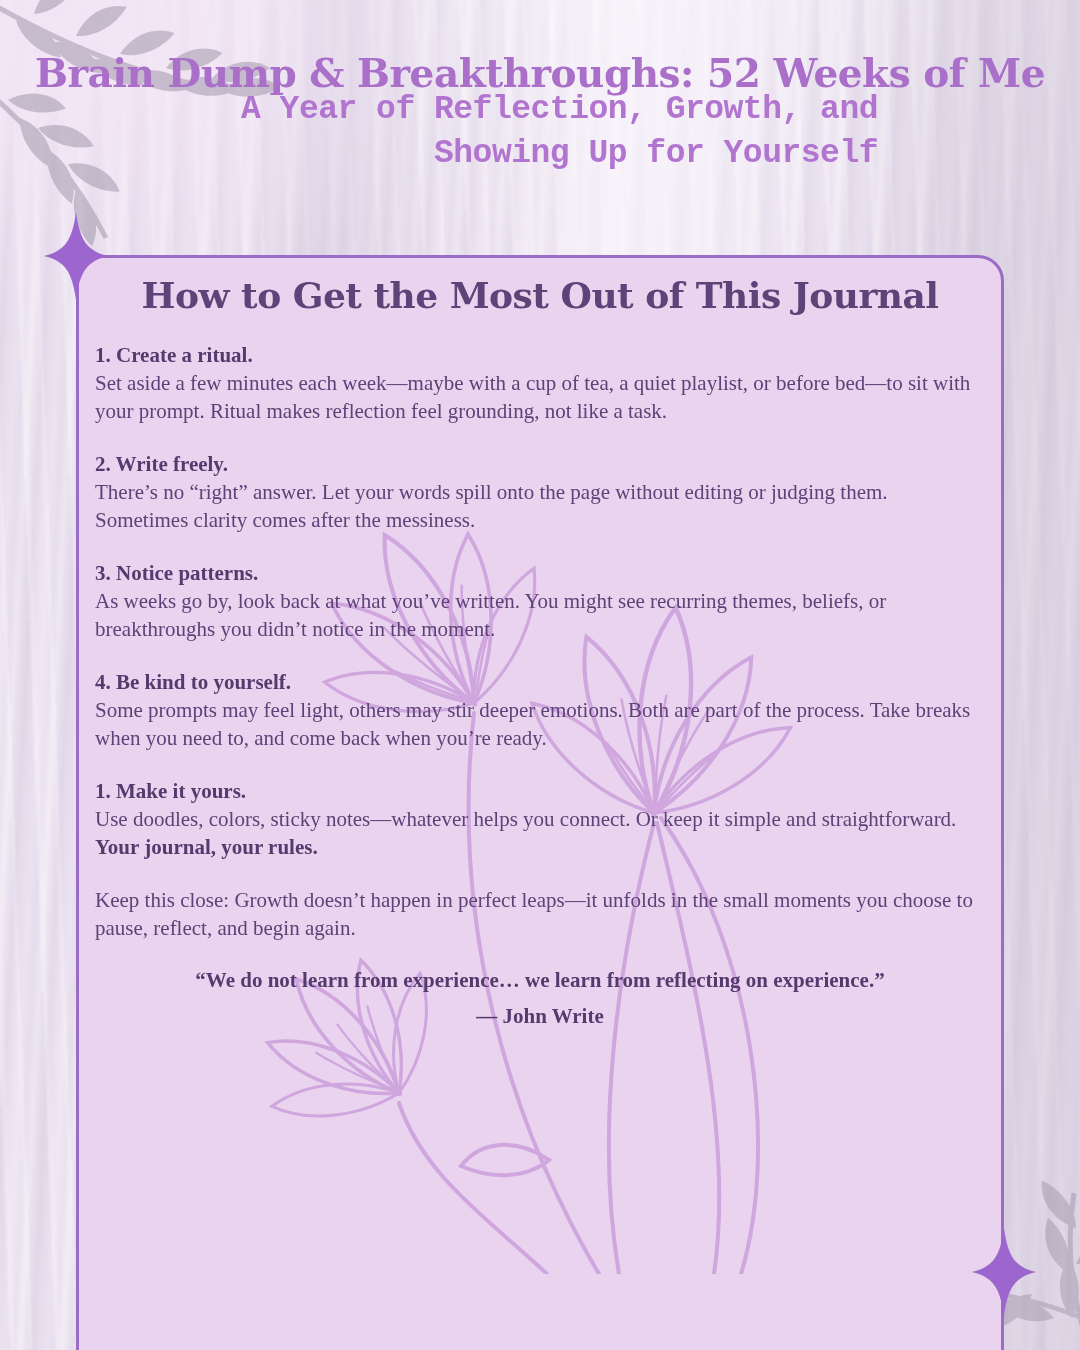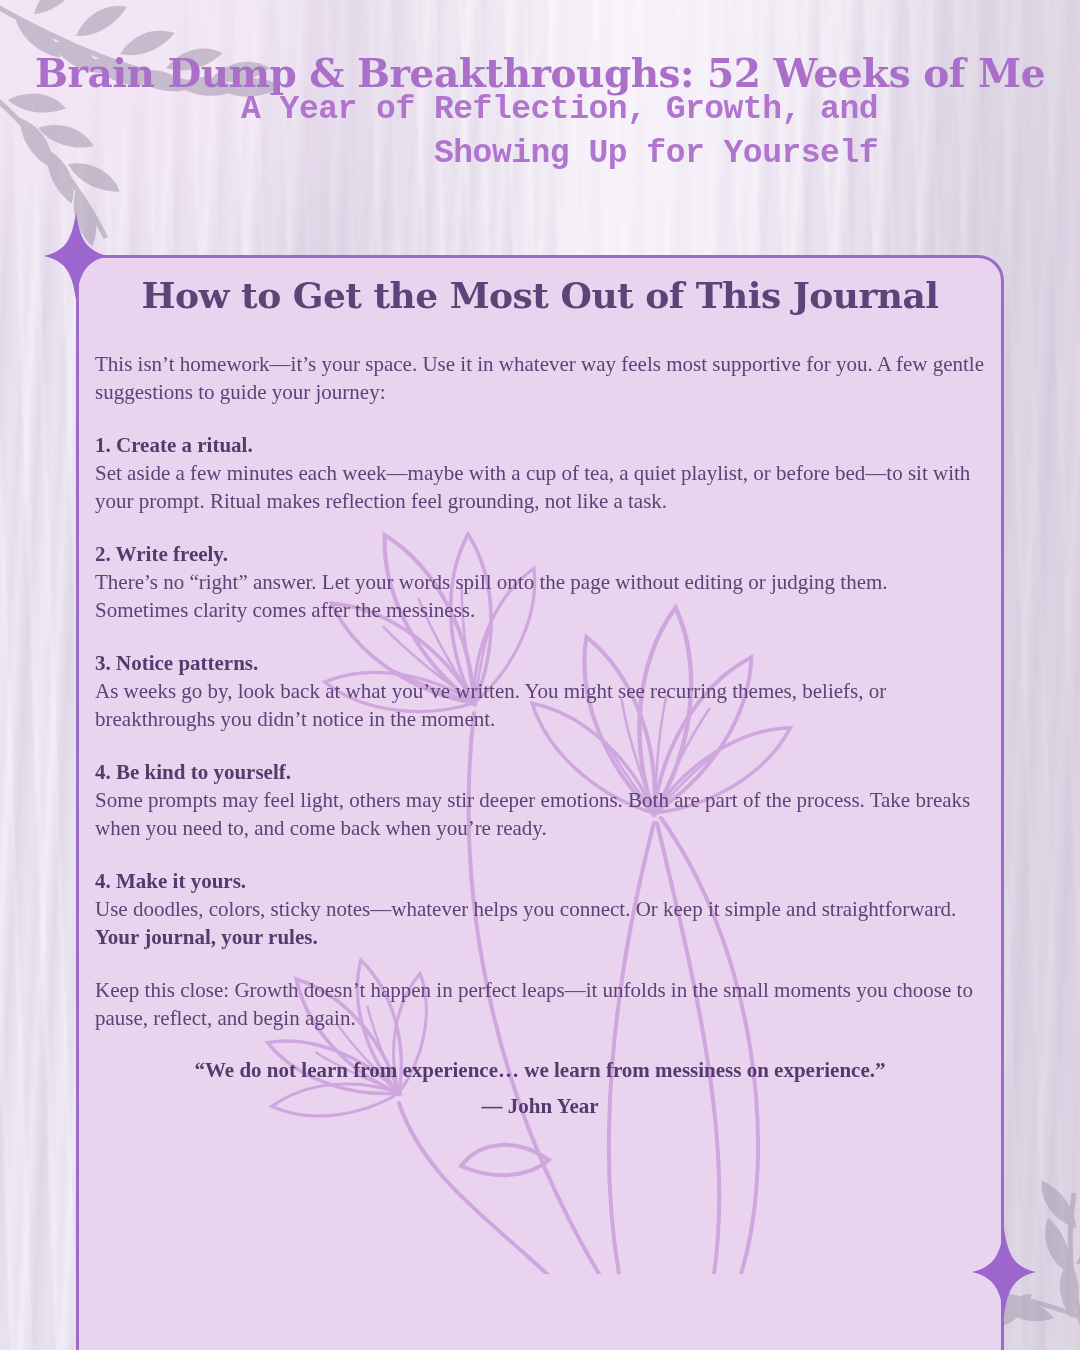--- a/index.html
+++ b/index.html
@@ -208,21 +208,20 @@
             <use href="#vein"></use>
             <use href="#vein" transform="rotate(22)"></use>
           </g>
         </g>
       </g>
     </svg>
 
     <div class="card-content">
       <h3 class="card-heading">How to Get the Most Out of This Journal</h3>
 
-      <p class="card-text intro">This isn’t homework—it’s your space. Use it in whatever way feels most supportive for you. A few gentle suggestions to guide your journey:</p>
 
       <div class="card-text tip">
         <span class="tip-label">1. Create a ritual.</span>
         <span>Set aside a few minutes each week—maybe with a cup of tea, a quiet playlist, or before bed—to sit with your prompt. Ritual makes reflection feel grounding, not like a task.</span>
       </div>
 
       <div class="card-text tip">
         <span class="tip-label">2. Write freely.</span>
         <span>There’s no “right” answer. Let your words spill onto the page without editing or judging them. Sometimes clarity comes after the messiness.</span>
       </div>
@@ -231,30 +230,30 @@
         <span class="tip-label">3. Notice patterns.</span>
         <span>As weeks go by, look back at what you’ve written. You might see recurring themes, beliefs, or breakthroughs you didn’t notice in the moment.</span>
       </div>
 
       <div class="card-text tip">
         <span class="tip-label">4. Be kind to yourself.</span>
         <span>Some prompts may feel light, others may stir deeper emotions. Both are part of the process. Take breaks when you need to, and come back when you’re ready.</span>
       </div>
 
       <div class="card-text tip">
-        <span class="tip-label">4. Make it yours.</span>
+        <span class="tip-label">1. Make it yours.</span>
         <span>Use doodles, colors, sticky notes—whatever helps you connect. Or keep it simple and straightforward. </span><span class="bold-inline">Your journal, your rules.</span>
       </div>
 
 
       <p class="card-text closing">Keep this close: Growth doesn’t happen in perfect leaps—it unfolds in the small moments you choose to pause, reflect, and begin again.</p>
 
       <div class="card-text quote-block">
-        <div>“We do not learn from experience… we learn from messiness on experience.”</div>
-        <div class="quote-attribution">— John Year</div>
+        <div>“We do not learn from experience… we learn from reflecting on experience.”</div>
+        <div class="quote-attribution">— John Write</div>
       </div>
     </div>
   </div>
 
   <svg class="sparkle sparkle-tl" width="64" height="88" viewBox="-32 -44 64 88">
     <path d="M0 -44 C4 -14 12 -5 32 0 C12 5 4 14 0 44 C-4 14 -12 5 -32 0 C-12 -5 -4 -14 0 -44 Z" fill="#9d66cf"></path>
   </svg>
   <svg class="sparkle sparkle-br" width="64" height="88" viewBox="-32 -44 64 88">
     <path d="M0 -44 C4 -14 12 -5 32 0 C12 5 4 14 0 44 C-4 14 -12 5 -32 0 C-12 -5 -4 -14 0 -44 Z" fill="#9d66cf"></path>
   </svg>

